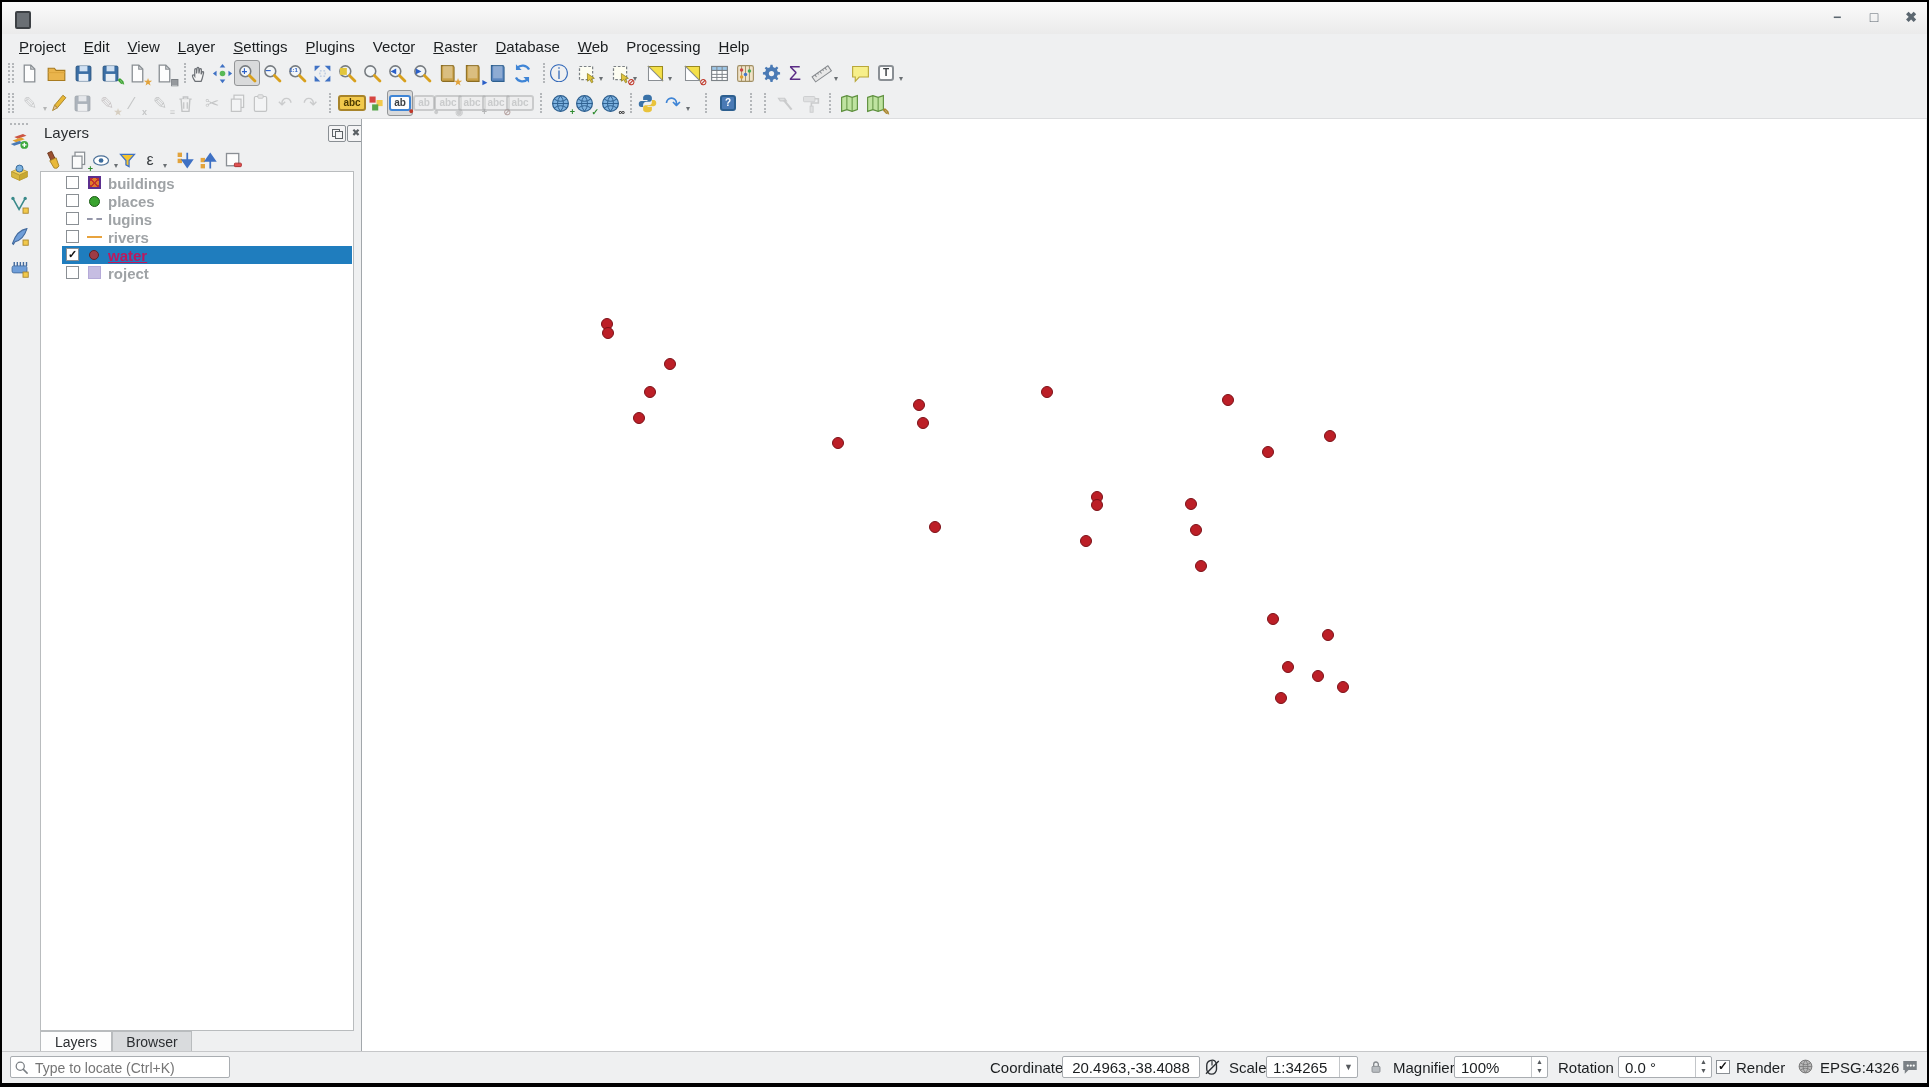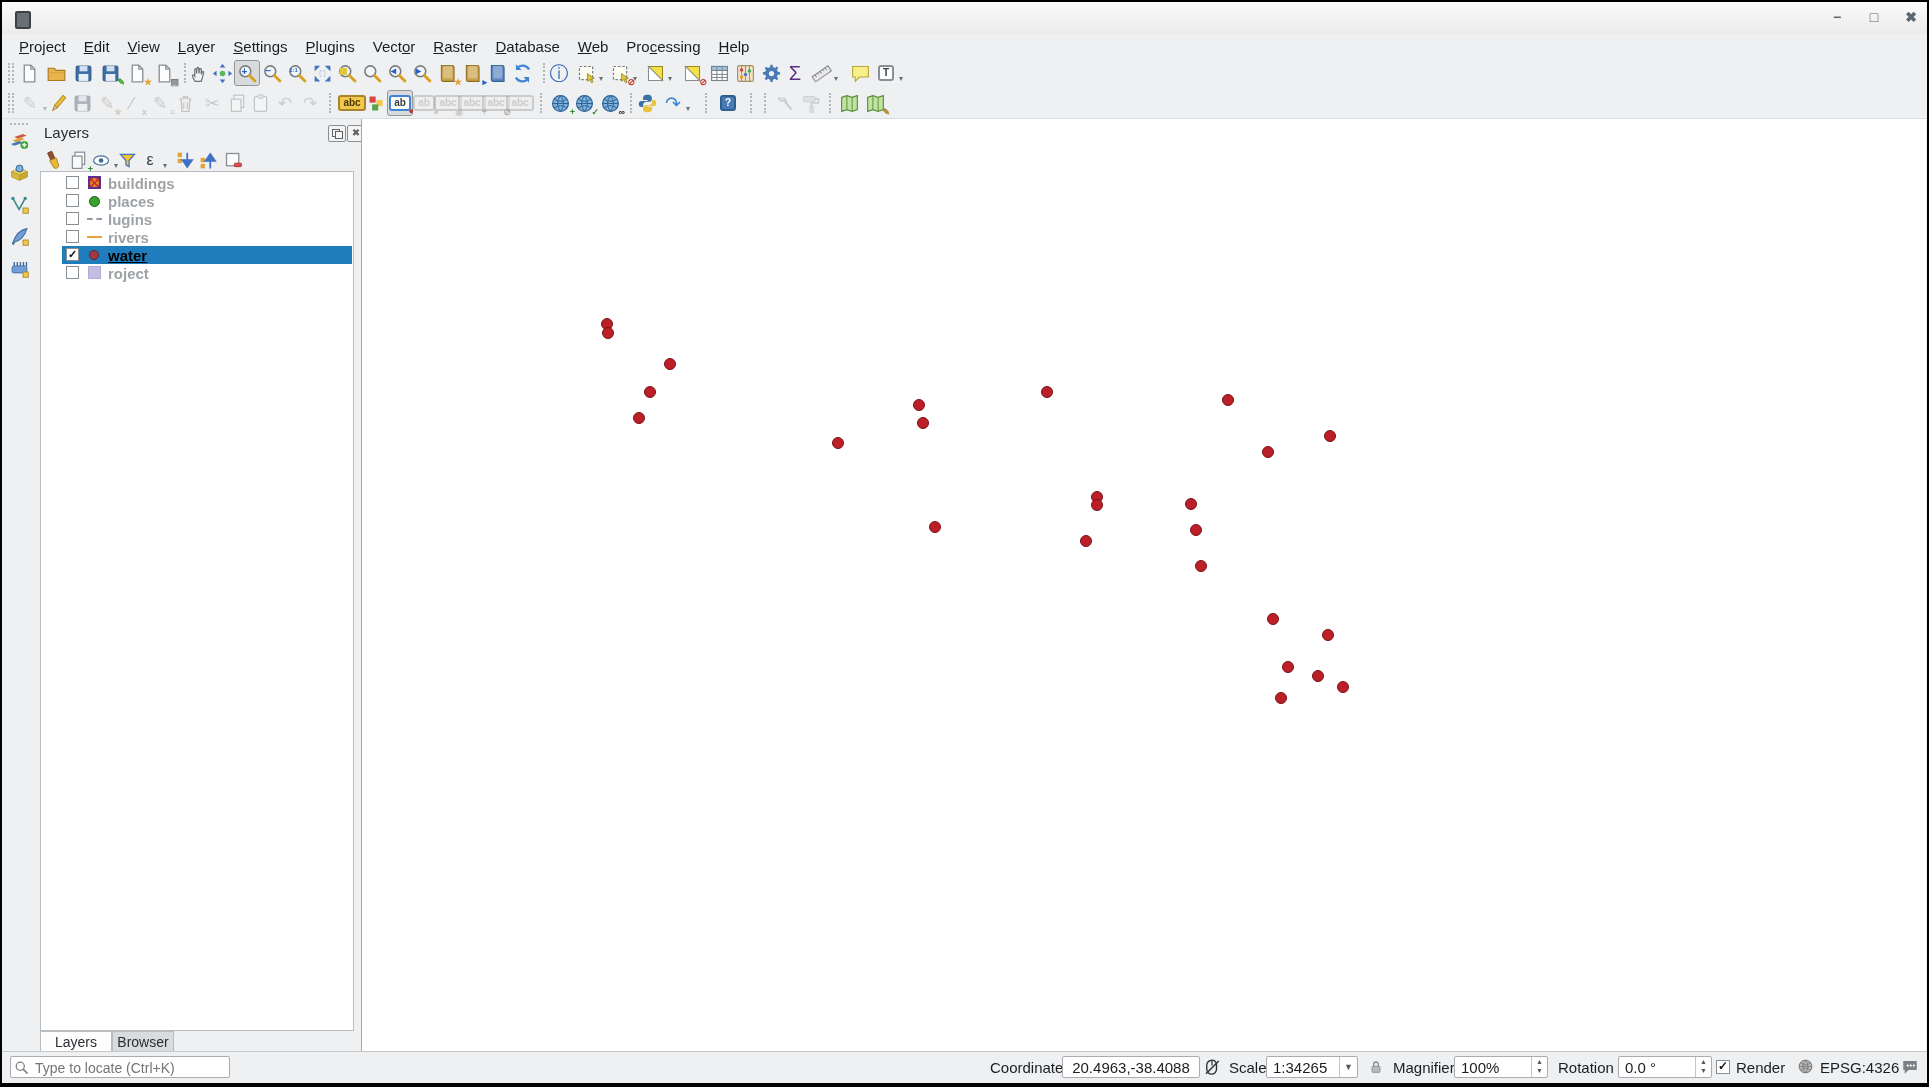--- a/index.html
+++ b/index.html
@@ -729,31 +729,31 @@
         </div>
         <div class="lrow" style="top: 56px;">
           <span class="cb"></span>
           <span class="sw sw-oline"></span>
           <span class="lname">rivers</span>
         </div>
         <div class="lrow" style="top: 74px;">
           <div class="hl" style="background: rgb(31, 125, 190);"></div>
           <span class="cb">✓</span>
           <span class="sw sw-circle-red"></span>
-          <span class="lname" style="color: #000000; text-decoration: underline; font-weight: 700; text-align: center;">water</span>
+          <span class="lname" style="color: #be185d; text-decoration: underline; font-weight: 700; text-align: center;">water</span>
         </div>
         <div class="lrow" style="top: 92px;">
           <span class="cb"></span>
           <span class="sw sw-lav"></span>
           <span class="lname">roject</span>
         </div>
       </div>
     <div id="paneltabs">
         <span class="tab active" style="left: 4px; width: 72px;">Layers</span>
-        <span class="tab inactive" style="left: 76px; width: 62px;">Browser</span>
+        <span class="tab inactive" style="left: 76px; width: 80px;">Browser</span>
       </div>
   </div>
 
   <div class="canvas" id="mapcanvas">
       <div class="map-dot" style="left: 239px; top: 199px; background: rgb(188, 31, 39); border-color: rgb(124, 17, 24);"></div>
       <div class="map-dot" style="left: 240px; top: 208px; background: rgb(188, 31, 39); border-color: rgb(124, 17, 24);"></div>
       <div class="map-dot" style="left: 302px; top: 239px; background: rgb(188, 31, 39); border-color: rgb(124, 17, 24);"></div>
       <div class="map-dot" style="left: 282px; top: 267px; background: rgb(188, 31, 39); border-color: rgb(124, 17, 24);"></div>
       <div class="map-dot" style="left: 271px; top: 293px; background: rgb(188, 31, 39); border-color: rgb(124, 17, 24);"></div>
       <div class="map-dot" style="left: 470px; top: 318px; background: rgb(188, 31, 39); border-color: rgb(124, 17, 24);"></div>

